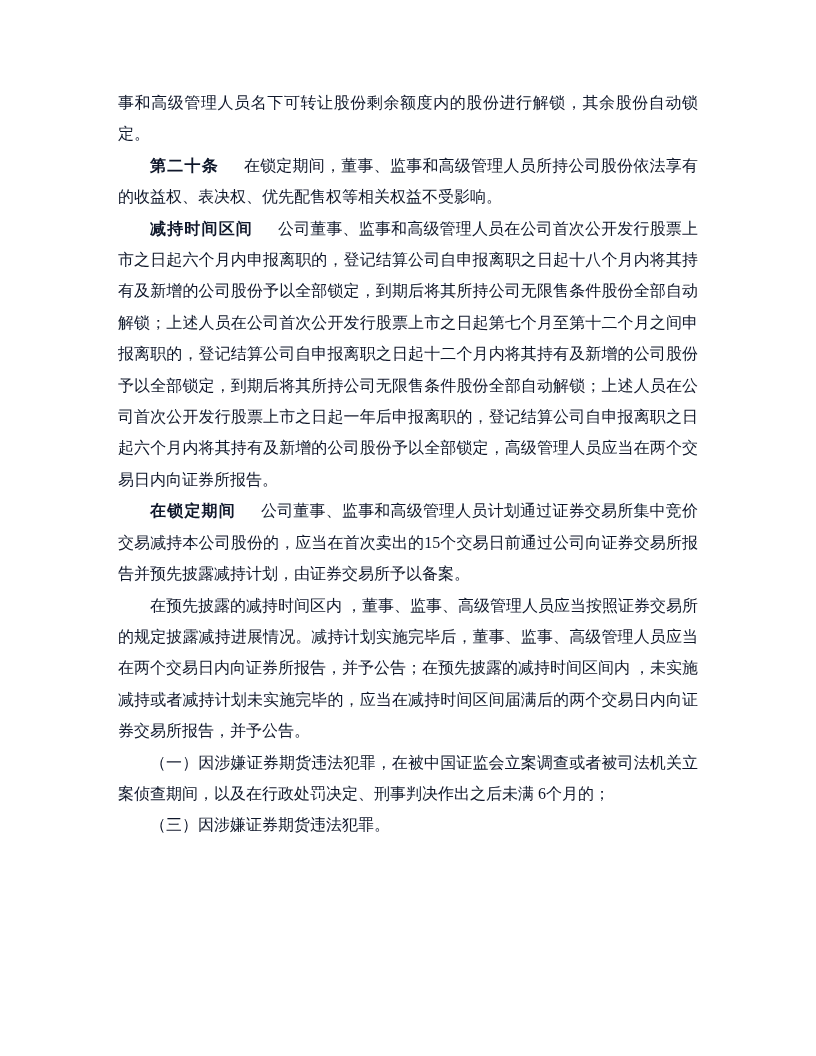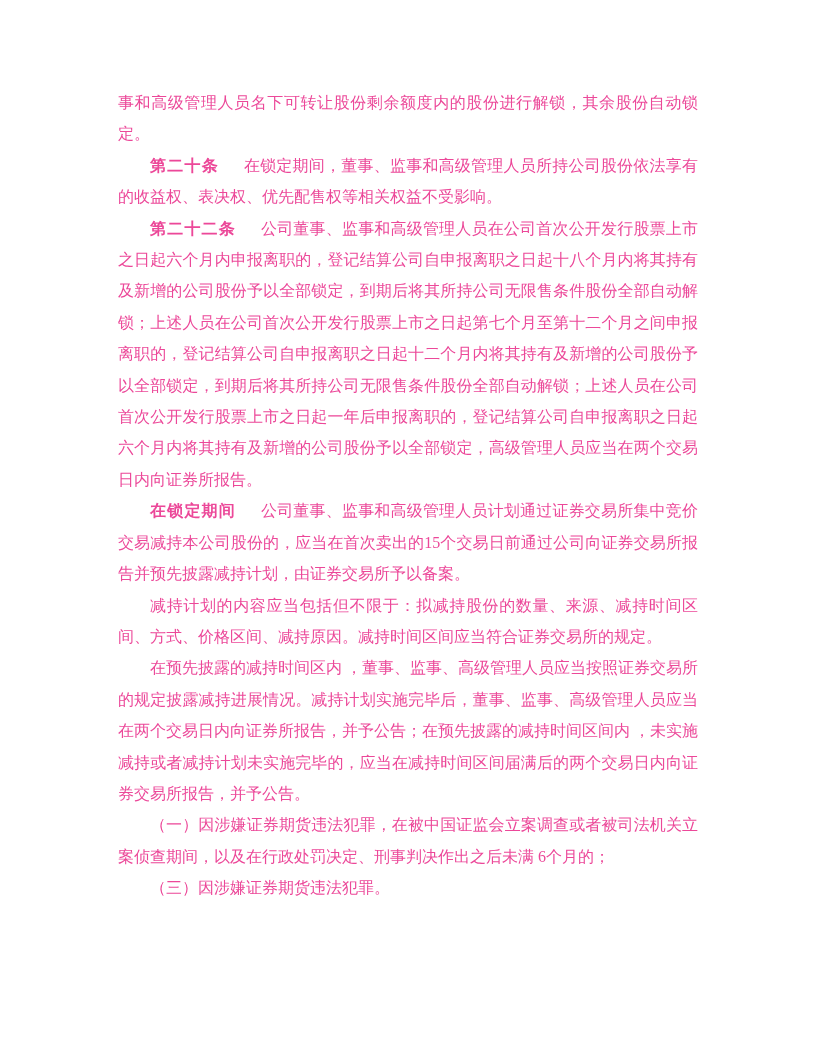--- a/index.html
+++ b/index.html
@@ -8,21 +8,21 @@
     width: 816px;
     height: 1056px;
     margin: 0 auto;
     background: #ffffff;
     box-sizing: border-box;
     padding: 87px 118px 0 118px;
     overflow: hidden;
     font-family: "Liberation Serif", "DejaVu Serif", serif;
     font-size: 16px;
     line-height: 31.4px;
-    color: #ec4899;
+    color: #0f172a;
   }
   .para {
     margin: 0;
     text-align: justify;
     text-justify: inter-character;
     word-break: break-all;
   }
   .para.indent { text-indent: 32px; }
   .term {
     font-family: "Liberation Sans", "DejaVu Sans", sans-serif;
@@ -35,25 +35,24 @@
 </style>
 </head>
 <body>
 
 <div class="sheet">
 
   <p class="para"><span>事和高级管理人员名下可转让股份剩余额度内的股份进行解锁，其余股份自动锁定。</span></p>
 
   <p class="para indent"><b class="term">第二十条</b><span>在锁定期间，董事、监事和高级管理人员所持公司股份依法享有的收益权、表决权、优先配售权等相关权益不受影响。</span></p>
 
-  <p class="para indent"><b class="term">第二十二条</b><span>公司董事、监事和高级管理人员在公司首次公开发行股票上市之日起六个月内申报离职的，登记结算公司自申报离职之日起十八个月内将其持有及新增的公司股份予以全部锁定，到期后将其所持公司无限售条件股份全部自动解锁；上述人员在公司首次公开发行股票上市之日起第七个月至第十二个月之间申报离职的，登记结算公司自申报离职之日起十二个月内将其持有及新增的公司股份予以全部锁定，到期后将其所持公司无限售条件股份全部自动解锁；上述人员在公司首次公开发行股票上市之日起一年后申报离职的，登记结算公司自申报离职之日起六个月内将其持有及新增的公司股份予以全部锁定，高级管理人员应当在两个交易日内向证券所报告。</span></p>
+  <p class="para indent"><b class="term">减持时间区间</b><span>公司董事、监事和高级管理人员在公司首次公开发行股票上市之日起六个月内申报离职的，登记结算公司自申报离职之日起十八个月内将其持有及新增的公司股份予以全部锁定，到期后将其所持公司无限售条件股份全部自动解锁；上述人员在公司首次公开发行股票上市之日起第七个月至第十二个月之间申报离职的，登记结算公司自申报离职之日起十二个月内将其持有及新增的公司股份予以全部锁定，到期后将其所持公司无限售条件股份全部自动解锁；上述人员在公司首次公开发行股票上市之日起一年后申报离职的，登记结算公司自申报离职之日起六个月内将其持有及新增的公司股份予以全部锁定，高级管理人员应当在两个交易日内向证券所报告。</span></p>
 
   <p class="para indent"><b class="term">在锁定期间</b><span>公司董事、监事和高级管理人员计划通过证券交易所集中竞价交易减持本公司股份的，应当在首次卖出的15个交易日前通过公司向证券交易所报告并预先披露减持计划，由证券交易所予以备案。</span></p>
 
-  <p class="para indent"><span>减持计划的内容应当包括但不限于：拟减持股份的数量、来源、减持时间区间、方式、价格区间、减持原因。减持时间区间应当符合证券交易所的规定。</span></p>
 
   <p class="para indent"><span>在预先披露的减持时间区内 ，董事、监事、高级管理人员应当按照证券交易所的规定披露减持进展情况。减持计划实施完毕后，董事、监事、高级管理人员应当在两个交易日内向证券所报告，并予公告；在预先披露的减持时间区间内 ，未实施减持或者减持计划未实施完毕的，应当在减持时间区间届满后的两个交易日内向证券交易所报告，并予公告。</span></p>
 
 
   <p class="para indent"><span>（一）因涉嫌证券期货违法犯罪，在被中国证监会立案调查或者被司法机关立案侦查期间，以及在行政处罚决定、刑事判决作出之后未满 6个月的；</span></p>
 
 
   <p class="para indent"><span>（三）因涉嫌证券期货违法犯罪。</span></p>
 
 </div>

